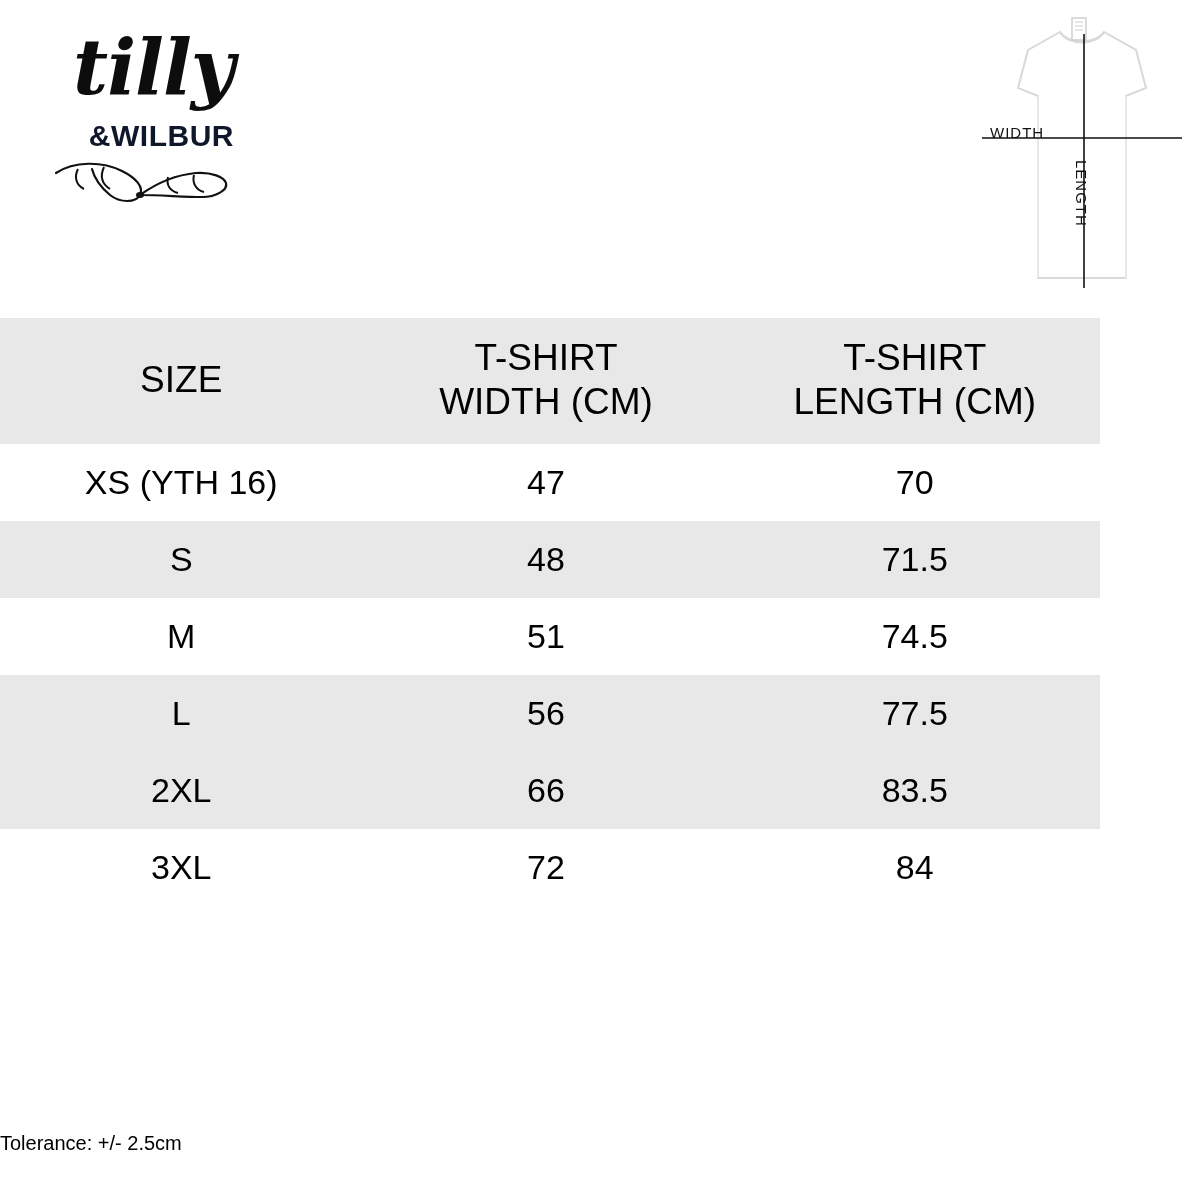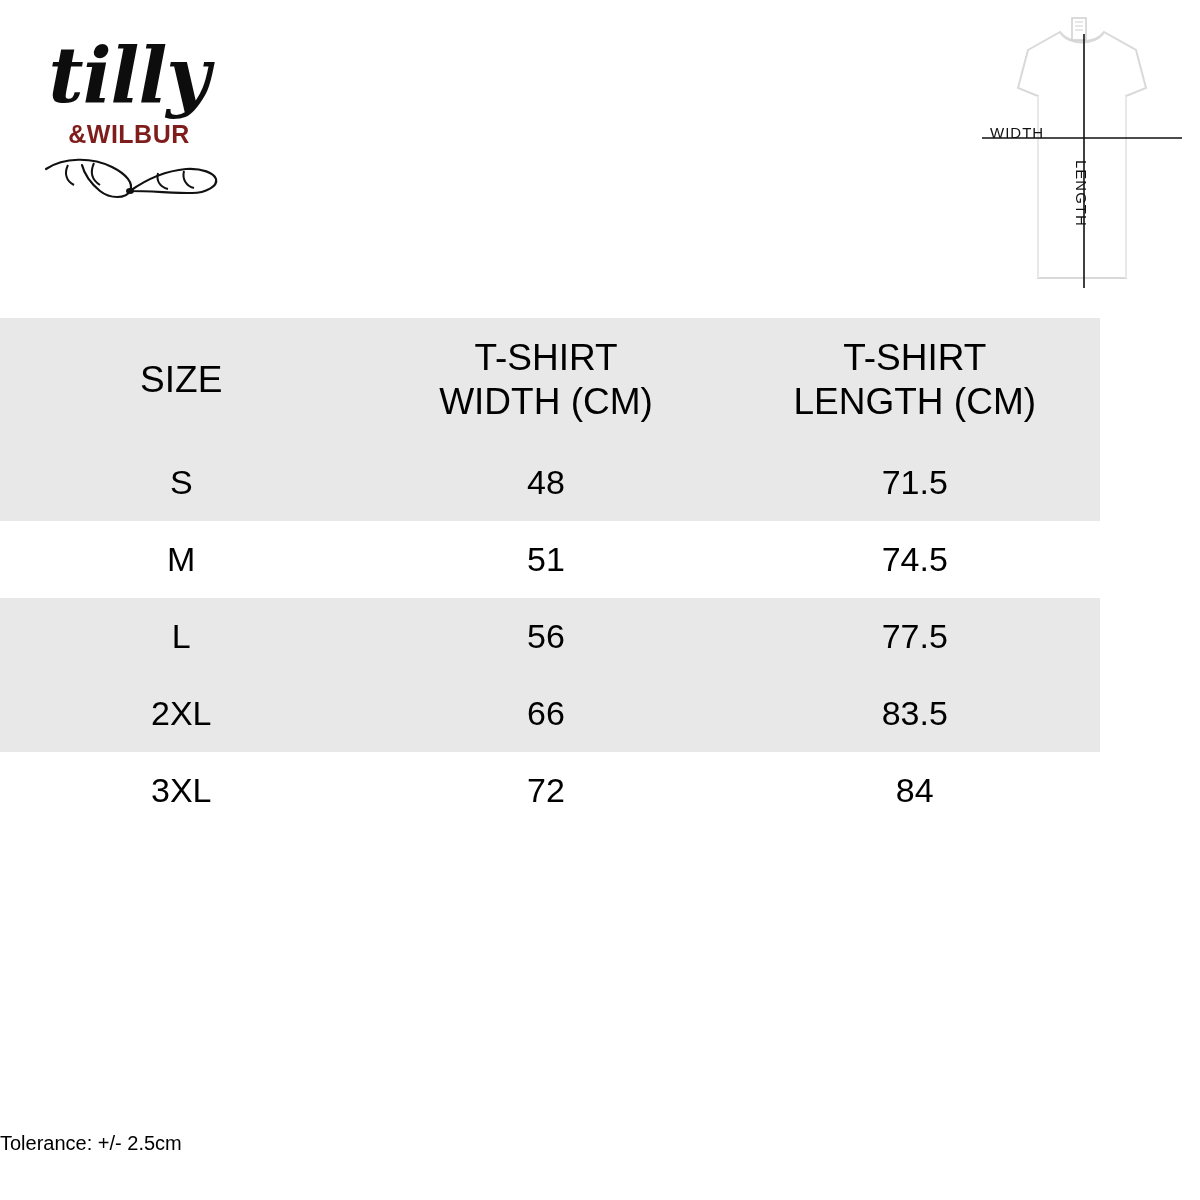--- a/index.html
+++ b/index.html
@@ -20,41 +20,41 @@
   .header {
     position: relative;
     height: 318px;
     width: 1200px;
   }
 
   
   .logo {
     position: absolute;
     left: 24px;
-    top: 38px;
+    top: 30px;
     width: 210px;
     height: 230px;
-    text-align: center;
+    text-align: right;
   }
   .logo-script {
     font-family: "DejaVu Serif", serif;
     font-style: italic;
     font-weight: bold;
     font-size: 76px;
     line-height: 76px;
     letter-spacing: -1px;
     color: #0d0d0d;
   }
   .logo-sub {
     font-family: "Liberation Sans", sans-serif;
     font-weight: bold;
-    font-size: 25px;
+    font-size: 30px;
     letter-spacing: 0.5px;
-    margin-top: 6px;
-    color: #7f1d1d;
+    margin-top: 13px;
+    color: #0f172a;
   }
   .logo-flourish {
     margin-top: 4px;
   }
 
   
   .title-wrap {
     position: absolute;
     left: 200px;
     top: 18px;
@@ -201,20 +201,25 @@
         <div>T-SHIRT</div>
         <div>WIDTH (CM)</div>
       </th>
       <th class="col-length">
         <div>T-SHIRT</div>
         <div>LENGTH (CM)</div>
       </th>
     </tr>
   </thead>
   <tbody>
+    <tr>
+      <td>XS (YTH 16)</td>
+      <td>47</td>
+      <td>70</td>
+    </tr>
     <tr class="shade">
       <td>S</td>
       <td>48</td>
       <td>71.5</td>
     </tr>
     <tr>
       <td>M</td>
       <td>51</td>
       <td>74.5</td>
     </tr>

